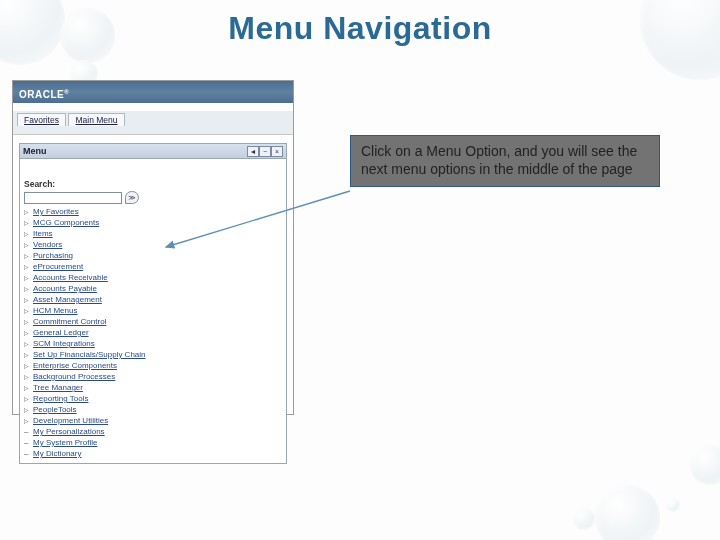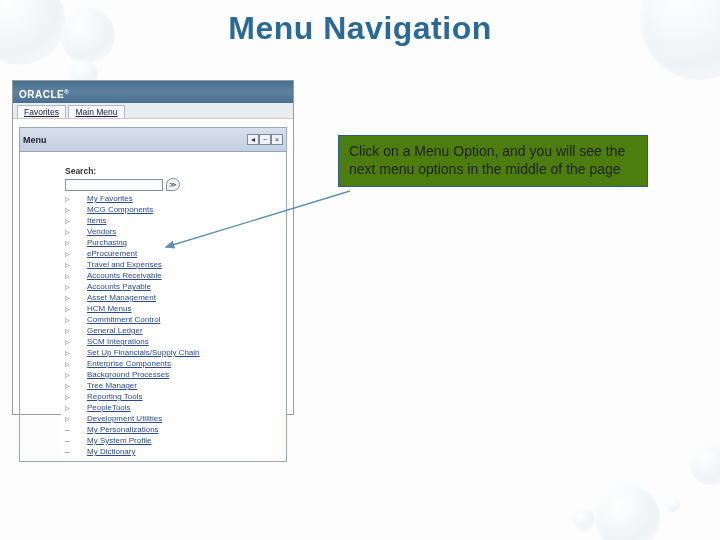--- a/index.html
+++ b/index.html
@@ -56,106 +56,107 @@
     background: linear-gradient(#4b6d8f, #5f82a2 50%, #4b6d8f);
     color: #fff;
     font-weight: bold;
     font-size: 10px;
     line-height: 22px;
     padding-left: 6px;
     letter-spacing: 0.5px;
   }
   .oracle-bar .reg { font-size: 6px; vertical-align: super; }
   .tabs-row {
-    height: 16px;
+    height: 24px;
     background: #e8edf2;
     border-bottom: 1px solid #c8c8c8;
     padding-left: 4px;
+    margin-top: 8px;
   }
   .tab {
     display: inline-block;
     padding: 1px 6px 0 6px;
     margin-top: 2px;
     border: 1px solid #aeb7c2;
     border-bottom: none;
     background: #f6f8fb;
     color: #224;
     font-size: 8.5px;
     height: 13px;
     text-decoration: underline;
     cursor: pointer;
   }
   .menu-panel {
     margin: 8px 6px 0 6px;
     border: 1px solid #9aa6b6;
   }
   .menu-head {
     background: linear-gradient(#d7e1ed, #c2cfdf);
-    height: 24px;
+    height: 15px;
     display: flex;
     align-items: center;
     justify-content: space-between;
     padding: 0 3px;
     border-bottom: 1px solid #9aa6b6;
   }
   .menu-head-title { font-weight: bold; font-size: 9px; color: #223; }
   .menu-head-ctrls { display: flex; gap: 0; }
   .hc-btn {
     width: 12px; height: 11px;
     border: 1px solid #7a8aa0;
     background: #eef2f8;
     font-size: 7px; line-height: 9px;
     text-align: center;
     color: #334;
     margin-left: 0;
     cursor: pointer;
   }
-  .menu-body { padding: 14px 4px 4px 4px; background: #fff; margin-left: 41px; }
+  .menu-body { padding: 20px 4px 4px 4px; background: #fff; }
   .search-lbl { font-weight: bold; font-size: 8.5px; display: block; margin-bottom: 2px; }
   .search-row { display: flex; align-items: center; gap: 3px; margin-bottom: 2px; }
   .search-input {
     width: 98px; height: 12px;
     border: 1px solid #7f8fa6;
     font-size: 8px;
     padding: 0 2px;
   }
   .go-btn {
     width: 14px; height: 13px;
     border: 1px solid #7f8fa6;
     border-radius: 7px 7px 7px 0;
     background: #f0f2f6;
     font-size: 7px; line-height: 11px; text-align: center;
     cursor: pointer;
   }
   .menu-list { list-style: none; }
   .menu-list li {
     display: flex; align-items: center;
     height: 11px;
-    gap: 16px;
+    gap: 3px;
     cursor: pointer;
   }
   .menu-list li .tri {
     width: 6px; display: inline-block;
     color: #555; font-size: 6px; line-height: 6px;
   }
   .menu-list li a {
     color: #2a4a8a; text-decoration: underline;
     font-size: 8px;
     white-space: nowrap;
   }
   .menu-list li.dash .tri { font-size: 8px; }
 
   .callout {
     position: absolute;
-    left: 338px;
+    left: 350px;
     top: 135px;
     width: 310px;
     padding: 6px 10px 8px 10px;
     border: 1px solid #2a5a8a;
-    background: #4d7c0f;
+    background: #737373;
     color: #222;
     font-size: 14px;
     line-height: 1.3;
     font-family: "Segoe UI", Tahoma, sans-serif;
   }
   .arrow-svg {
     position: absolute;
     left: 160px;
     top: 185px;
     width: 200px;
@@ -220,24 +221,20 @@
           <li>
             <span class="tri">▷</span>
             <a>Purchasing</a>
           </li>
           <li>
             <span class="tri">▷</span>
             <a>eProcurement</a>
           </li>
           <li>
             <span class="tri">▷</span>
-            <a>Travel and Expenses</a>
-          </li>
-          <li>
-            <span class="tri">▷</span>
             <a>Accounts Receivable</a>
           </li>
           <li>
             <span class="tri">▷</span>
             <a>Accounts Payable</a>
           </li>
           <li>
             <span class="tri">▷</span>
             <a>Asset Management</a>
           </li>

